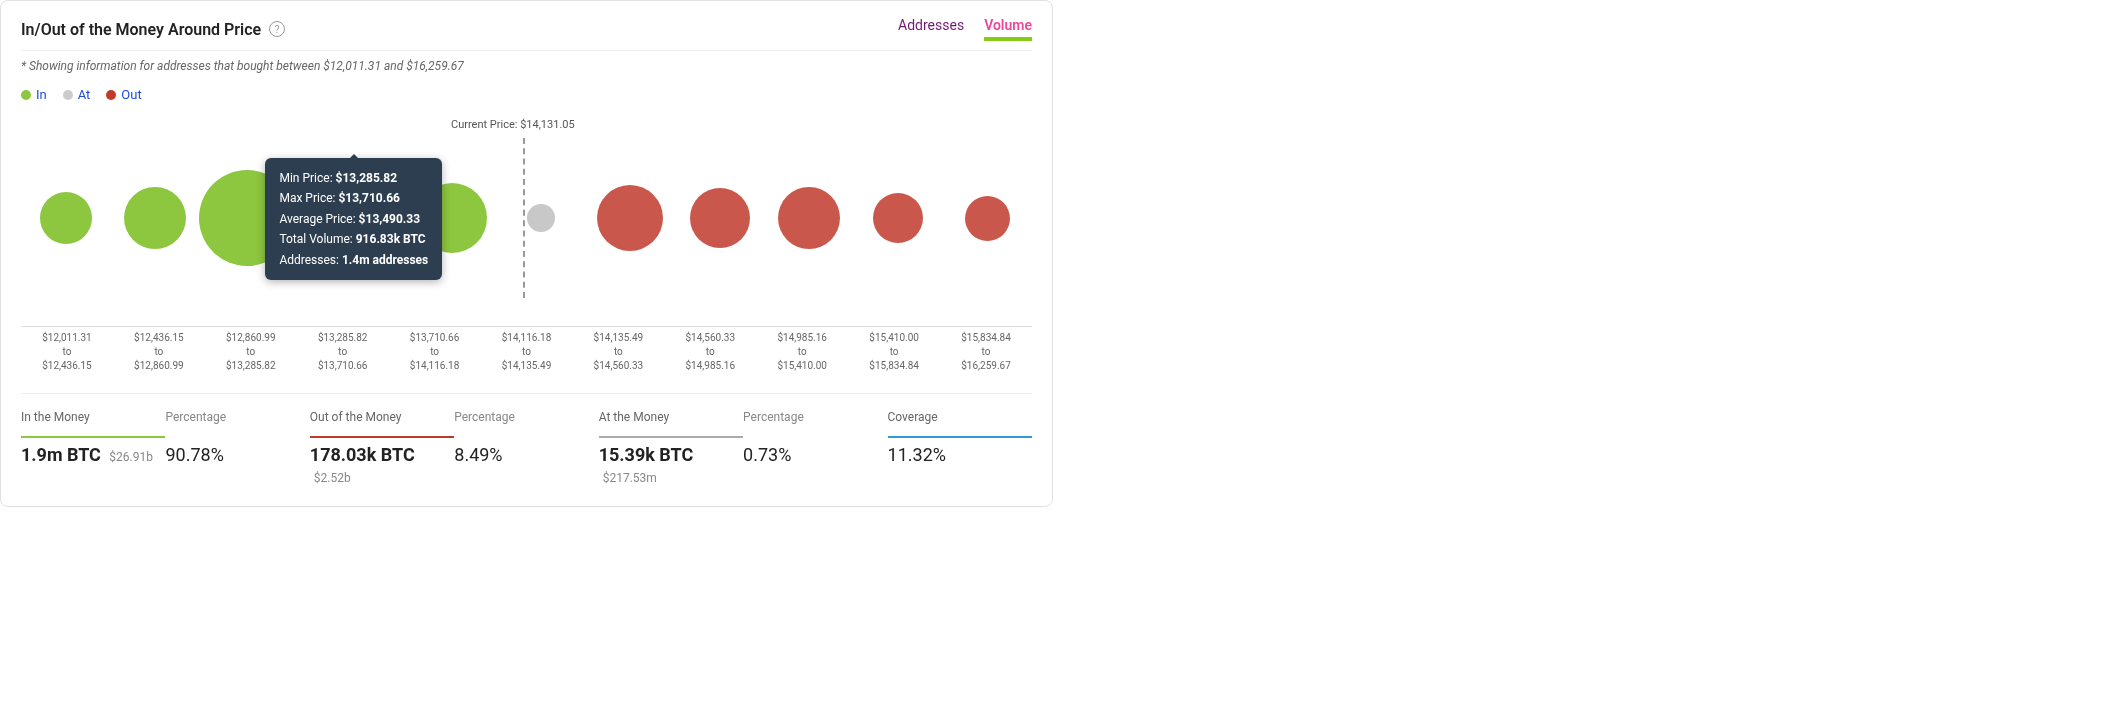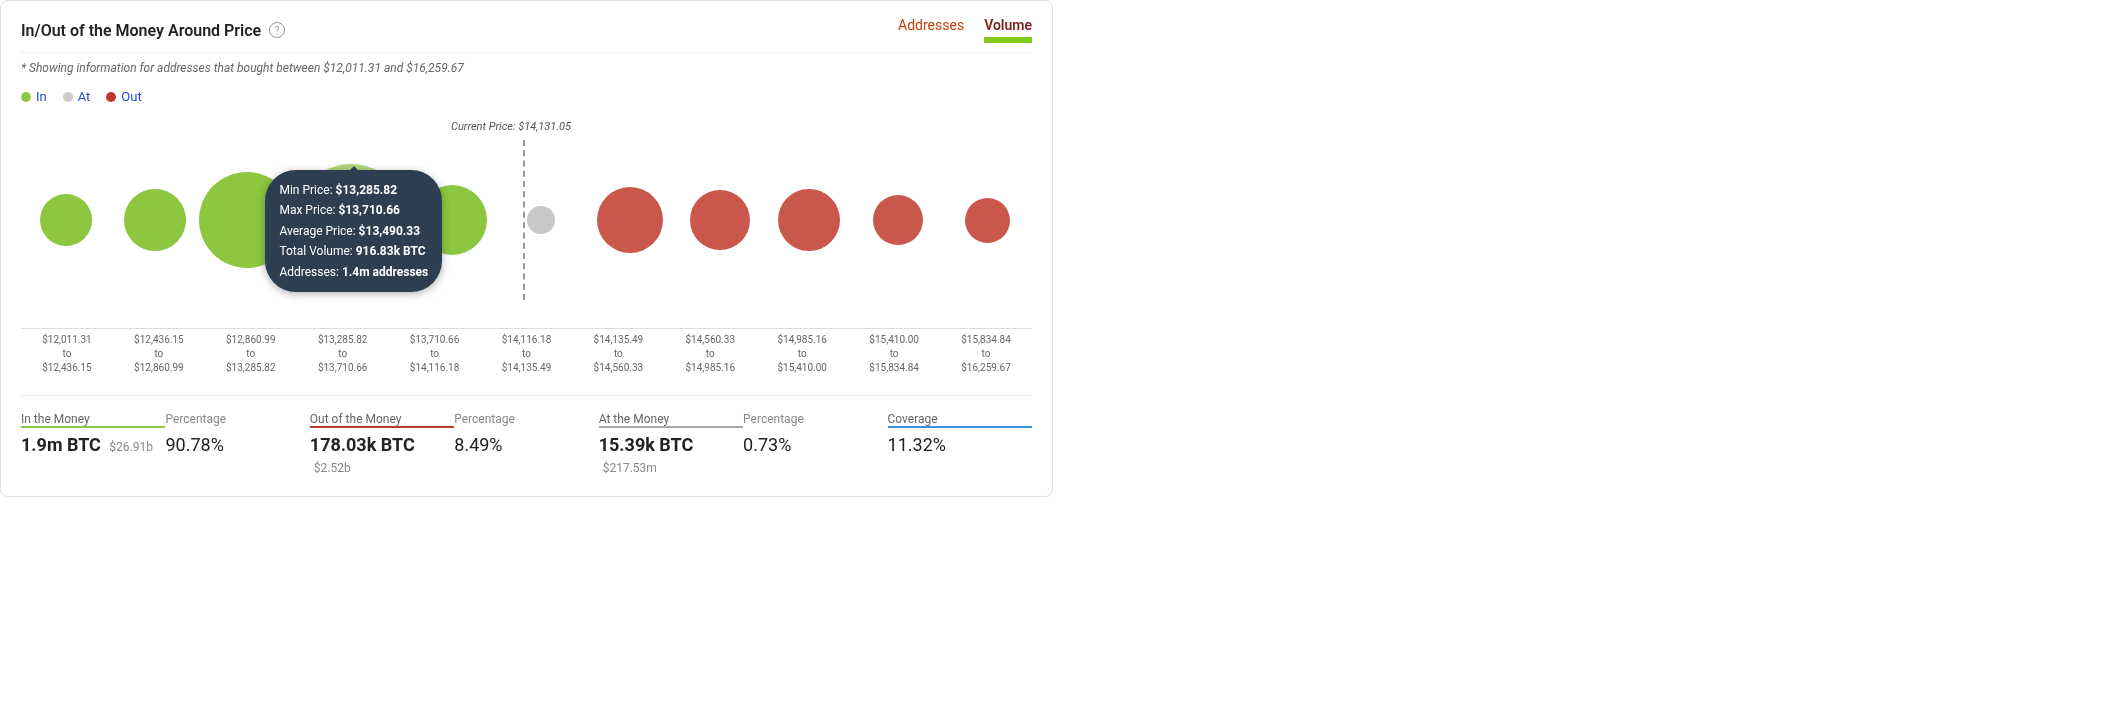--- a/index.html
+++ b/index.html
@@ -45,28 +45,28 @@
       font-size: 10px;
       color: #999;
       cursor: pointer;
     }
     .header-tabs {
       display: flex;
       gap: 20px;
     }
     .tab {
       font-size: 14px;
-      color: #c2410c;
+      color: #701a75;
       cursor: pointer;
       padding-bottom: 4px;
     }
     .tab.active {
-      color: #7f1d1d;
+      color: #ec4899;
       font-weight: 600;
-      border-bottom: 6px solid #84cc16;
+      border-bottom: 4px solid #84cc16;
     }
     .subtitle {
       font-size: 12px;
       color: #666;
       margin-bottom: 14px;
       font-style: italic;
     }
     .legend {
       display: flex;
       gap: 16px;
@@ -90,21 +90,20 @@
       width: 100%;
       height: 200px;
       margin-bottom: 8px;
     }
     .current-price-label {
       position: absolute;
       top: 0;
       left: 430px;
       font-size: 11px;
       color: #555;
-      font-style: italic;
       white-space: nowrap;
     }
     .dotted-line {
       position: absolute;
       top: 20px;
       left: 502px;
       width: 1px;
       height: 160px;
       border-left: 2px dashed #999;
     }
@@ -181,21 +180,21 @@
       border-top: 1px solid #eee;
       padding-top: 16px;
     }
     .summary-col {
       flex: 1;
     }
     .summary-label {
       font-size: 12px;
       color: #888;
       margin-bottom: 6px;
-      padding-bottom: 0;
+      padding-bottom: 12px;
       border-bottom: 2px solid transparent;
     }
     .summary-label.green { border-bottom-color: #8dc63f; color: #666; }
     .summary-label.red { border-bottom-color: #c0392b; color: #666; }
     .summary-label.gray { border-bottom-color: #aaa; color: #666; }
     .summary-label.blue { border-bottom-color: #3498db; color: #666; }
 
     .summary-value {
       font-size: 18px;
       font-weight: 700;
@@ -262,21 +261,21 @@
         <div class="bubble green" style="width:62px;height:62px;"></div>
       </div>
 
       <div class="bubble-slot">
         <div class="bubble green" style="width:96px;height:96px;"></div>
       </div>
 
       <div class="bubble-slot" style="position:relative;">
         <div class="bubble green" style="width:112px;height:112px;opacity:0.7;"></div>
 
-        <div class="tooltip" style="top:20px;left:-30px;border-radius:31px;">
+        <div class="tooltip" style="top:10px;left:-30px;">
           <div>
             <span>Min Price:</span> <span class="bold">$13,285.82</span>
           </div>
           <div>
             <span>Max Price:</span> <span class="bold">$13,710.66</span>
           </div>
           <div>
             <span>Average Price:</span> <span class="bold">$13,490.33</span>
           </div>
           <div>

